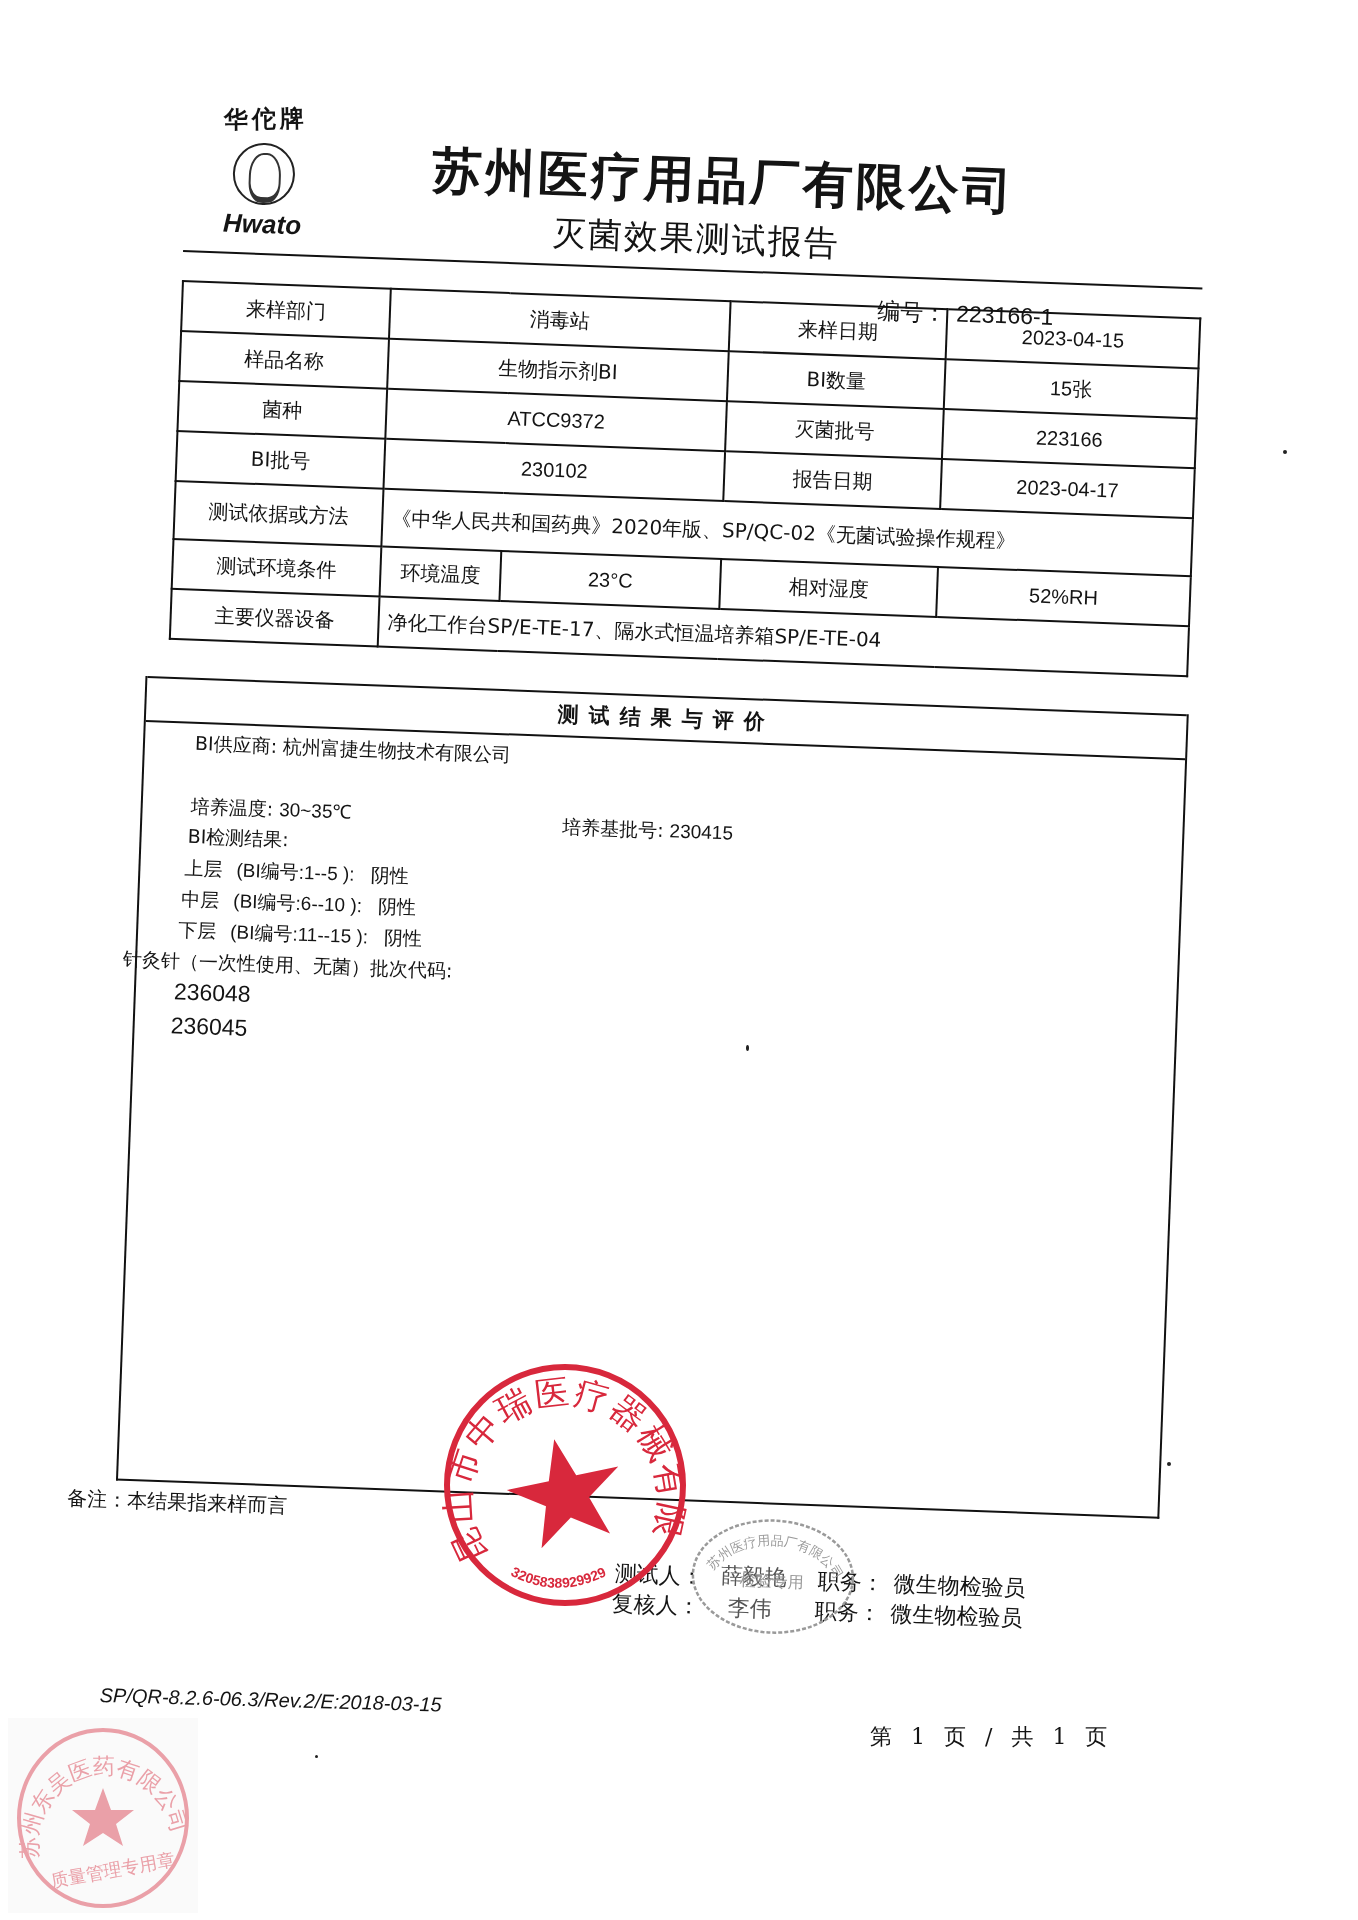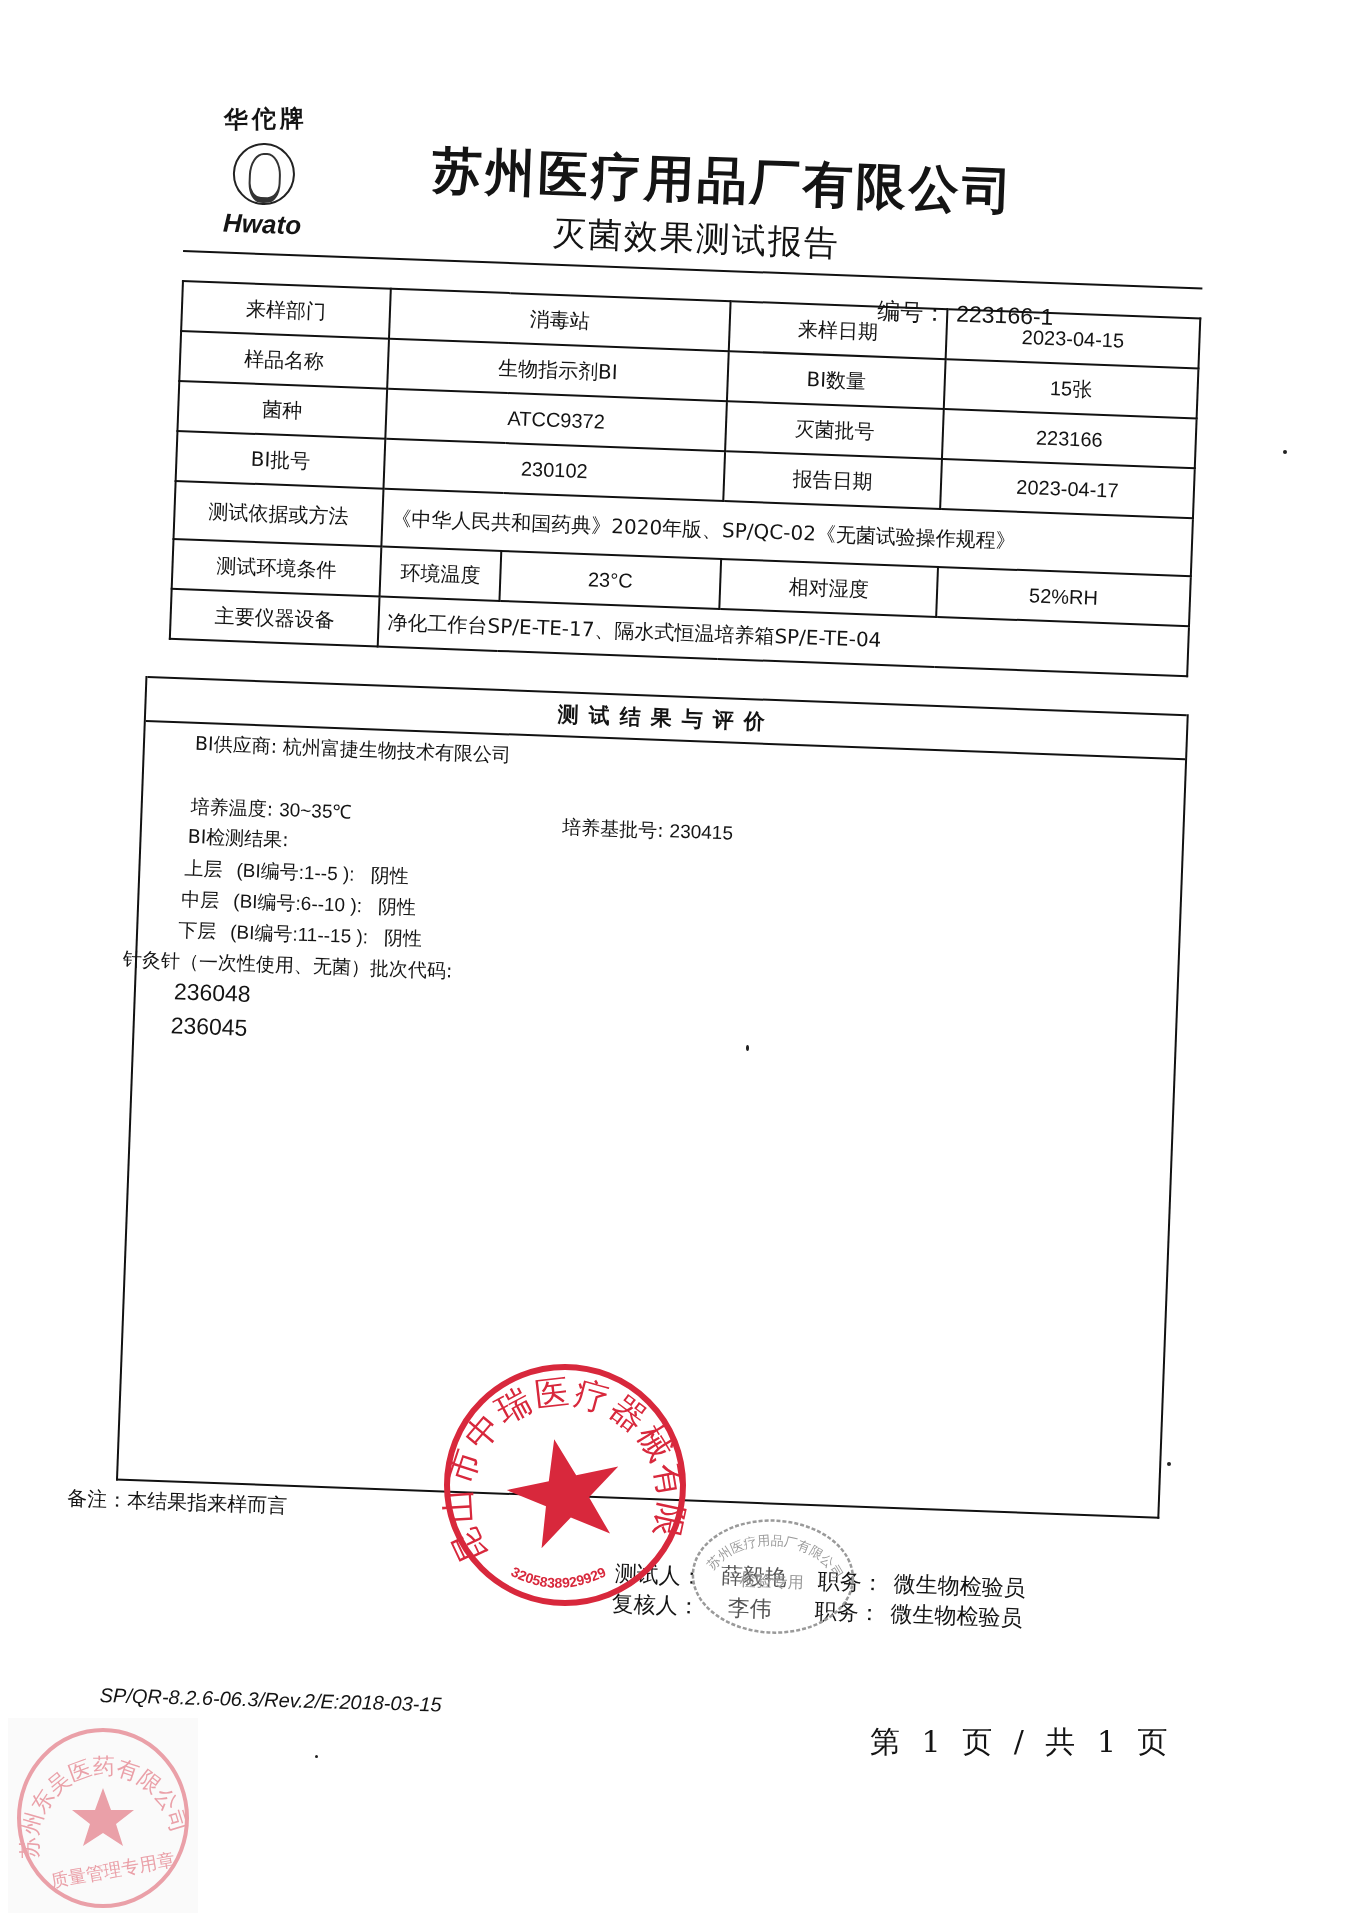--- a/index.html
+++ b/index.html
@@ -42,21 +42,21 @@
   .body-line { position:absolute; font-size:19px; }
   .body-line .num { font-family:"Liberation Sans", sans-serif; }
   .big-num { position:absolute; font-size:23px; font-family:"Liberation Sans", sans-serif; }
 
   .note { position:absolute; left:112px; top:1488px; font-size:20px; }
   .sign-row { position:absolute; font-size:22px; }
   .sign-row .role { margin-left:108px; }
   .sign-row .role-val { margin-left:10px; }
 
   .footer-code { position:absolute; left:100px; top:1684px; font-size:20px; font-style:italic; font-family:"Liberation Sans", sans-serif; transform:rotate(1.6deg); transform-origin:left top; }
-  .page-no { position:absolute; left:870px; top:1722px; font-size:30px; letter-spacing:6px; font-family:"DejaVu Serif", serif; }
+  .page-no { position:absolute; left:870px; top:1722px; font-size:22px; letter-spacing:6px; font-family:"DejaVu Serif", serif; }
 
   
   .stamp-red { position:absolute; left:440px; top:1360px; width:250px; height:250px; }
   .stamp-grey { position:absolute; left:735px; top:1492px; width:170px; height:125px; }
   .stamp-pink { position:absolute; left:8px; top:1718px; width:190px; height:195px; background:#fafafa; }
   .sig { position:absolute; font-size:22px; color:#555; font-family:"DejaVu Serif", serif; }
   .speck { position:absolute; width:4px; height:4px; background:#222; border-radius:50%; }
 </style>
 </head>
 <body>

